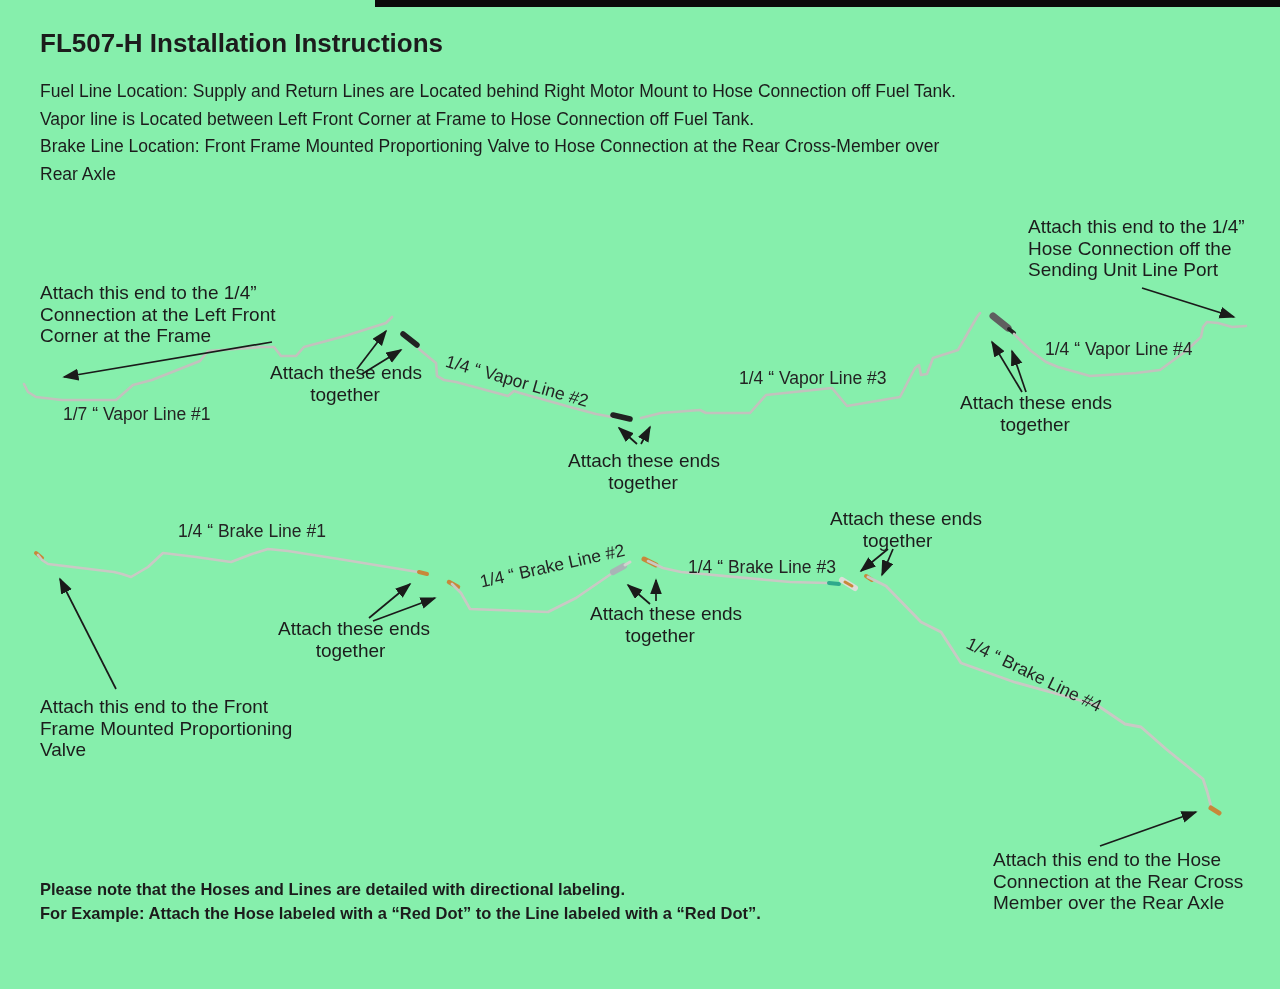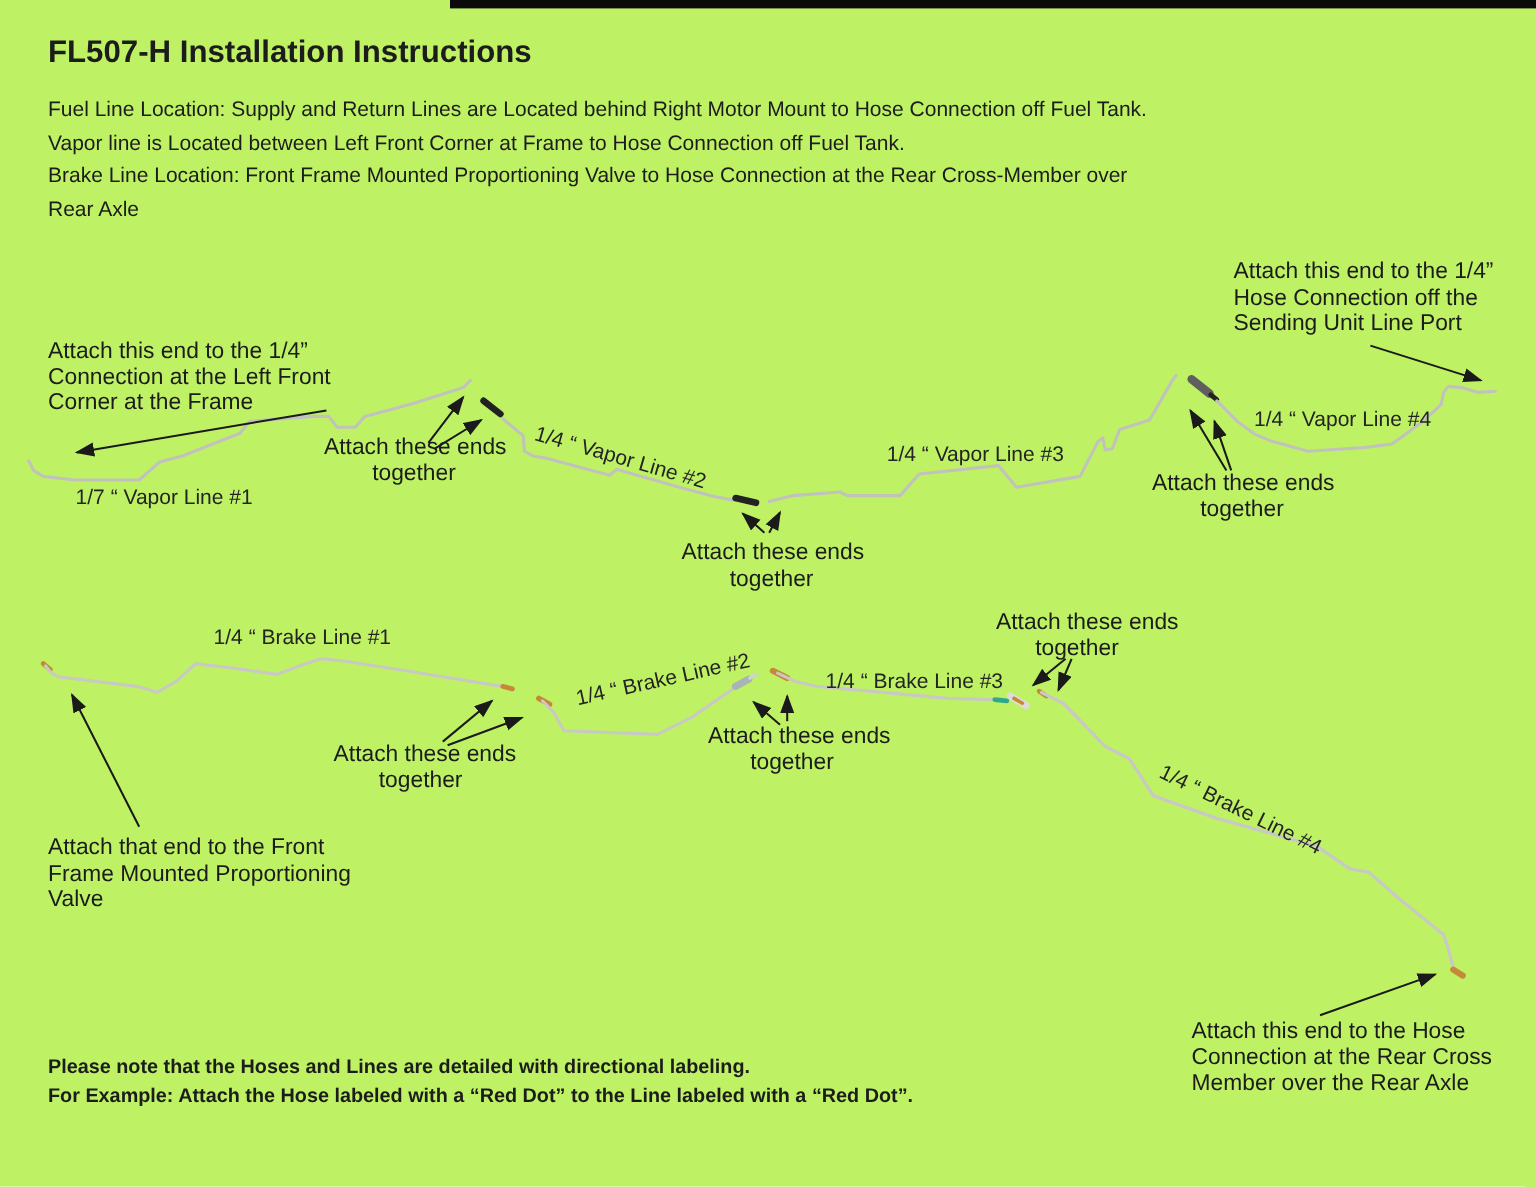--- a/index.html
+++ b/index.html
@@ -1,17 +1,17 @@
 <!DOCTYPE html>
 <html><head>
 <meta charset="utf-8">
 <style>
   html,body{margin:0;padding:0;background:#ffffff;}
   .page{
-    position:relative;width:1280px;height:989px;background:#bef264;overflow:hidden;
+    position:relative;width:1280px;height:989px;background:#86efac;overflow:hidden;
     font-family:"Liberation Sans",sans-serif;color:#1c1c1c;
   }
   .topbar{position:absolute;left:375px;top:0;width:905px;height:7px;background:#0a0a0a;}
   .title{position:absolute;left:40px;top:28px;font-size:26px;font-weight:700;letter-spacing:0;}
   .intro{position:absolute;left:40px;top:78px;font-size:17.5px;font-weight:400;line-height:27.5px;white-space:nowrap;}
   .instruction{position:absolute;left:40px;top:217px;font-size:17.5px;font-weight:700;white-space:nowrap;}
   .note{position:absolute;left:40px;top:877px;font-size:16.5px;font-weight:700;line-height:24px;white-space:nowrap;}
   .callout{position:absolute;font-size:19px;line-height:21.5px;white-space:nowrap;}
   .callout.center{text-align:center;}
   .linelabel{position:absolute;font-size:17.5px;white-space:nowrap;color:#242424;}
@@ -135,21 +135,21 @@
   <div class="callout center" style="left:590px;top:603px;width:140px;">
     <div>Attach these ends</div>
     <div>together</div>
   </div>
   <div class="callout center" style="left:830px;top:508px;width:135px;">
     <div>Attach these ends</div>
     <div>together</div>
   </div>
 
   <div class="callout" style="left:40px;top:696px;">
-    <div>Attach that end to the Front</div>
+    <div>Attach this end to the Front</div>
     <div>Frame Mounted Proportioning</div>
     <div>Valve</div>
   </div>
 
   <div class="callout" style="left:993px;top:849px;">
     <div>Attach this end to the Hose</div>
     <div>Connection at the Rear Cross</div>
     <div>Member over the Rear Axle</div>
   </div>
 

